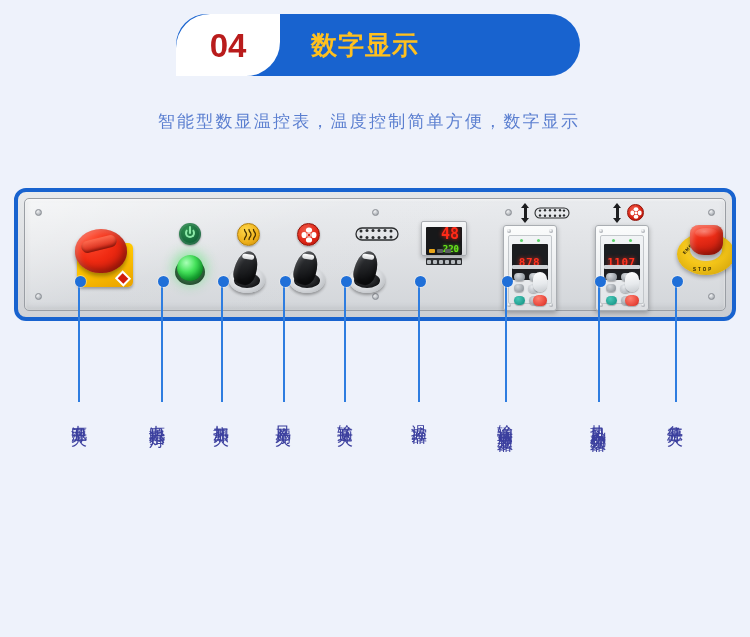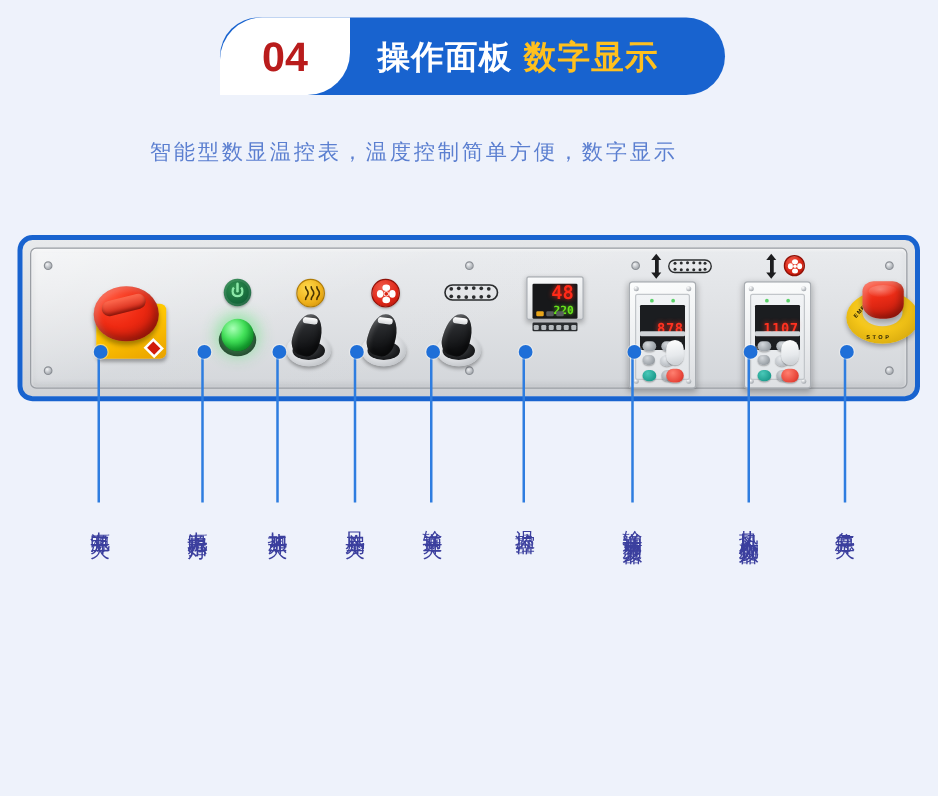--- a/index.html
+++ b/index.html
@@ -63,20 +63,21 @@
     margin-left: 9px;
   }
 
   
   #description {
     position: absolute;
     left: 0;
     top: 108px;
     width: 662px;
     text-align: center;
+    padding-left: 38px;
   }
   .desc-line {
     color: #5b7fd0;
     font-size: 17px;
     letter-spacing: 2.2px;
     line-height: 28px;
     white-space: nowrap;
   }
 
   
@@ -305,21 +306,21 @@
   }
   .vfd-statusrow {
     position: absolute; left: 4px; top: 2px; right: 4px; height: 5px;
     display: flex; justify-content: space-around; align-items: center;
   }
   .vfd-statusrow i { display: block; width: 3px; height: 3px; border-radius: 50%; background: #5bd36a; }
   .vfd-screen {
     position: absolute; left: 3px; top: 8px; right: 3px; height: 36px;
     background: #1b1d20;
     border-radius: 1px;
-    display: flex; align-items: center; justify-content: flex-end;
+    display: flex; align-items: center; justify-content: center;
     padding-right: 1px;
     box-sizing: border-box;
   }
   .vfd-digits {
     color: #ff3220; font-size: 11px; font-weight: bold;
     font-family: "DejaVu Sans Mono", monospace; letter-spacing: 0.5px;
     text-shadow: 0 0 4px rgba(255,50,32,0.9);
   }
   .vfd-unitbar {
     position: absolute; left: 3px; top: 29px; right: 3px; height: 4px;
@@ -412,21 +413,20 @@
   }
 </style>
 </head>
 <body>
 
 <div id="header-banner">
   <div id="number-badge">
     <span id="number-badge-text">04</span>
   </div>
   <div id="header-title-wrap">
-    <span class="title-main">操作面板</span>
     <span class="title-accent">数字显示</span>
   </div>
 </div>
 
 <div id="description">
   <div class="desc-line">智能型数显温控表，温度控制简单方便，数字显示</div>
 </div>
 
 <div id="panel-photo">
   <div id="panel-face">

